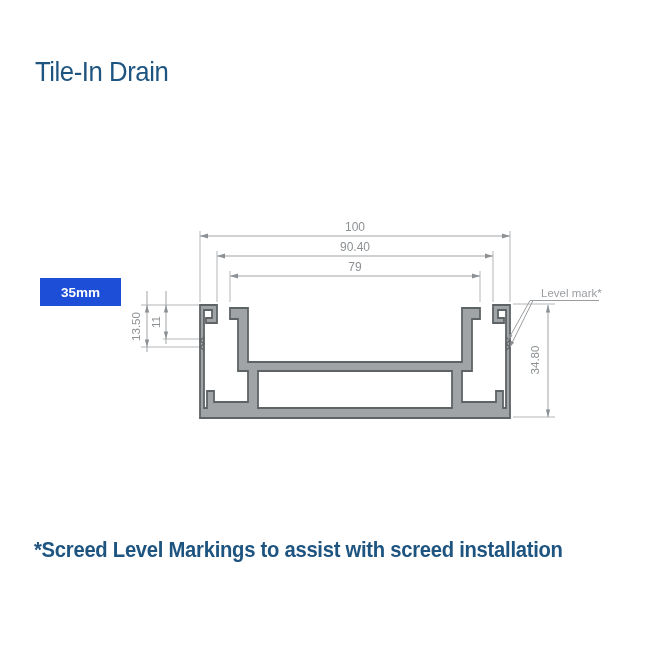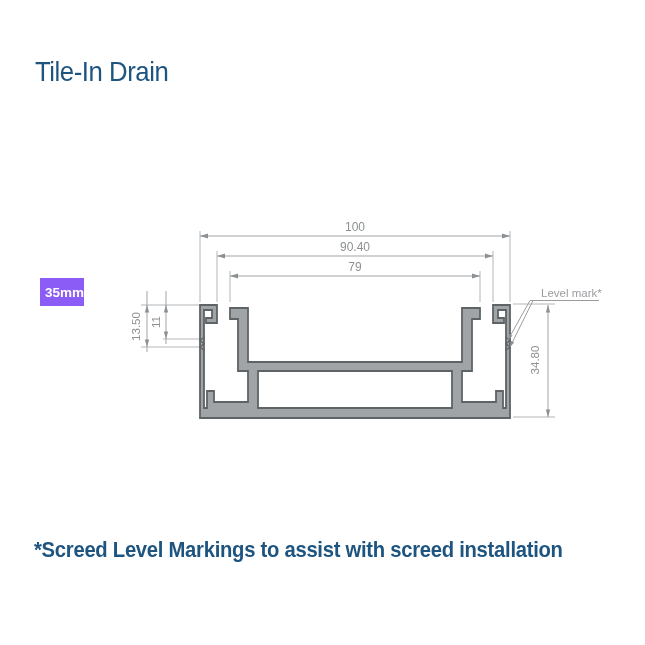--- a/index.html
+++ b/index.html
@@ -7,22 +7,22 @@
     position:relative;width:645px;height:645px;background:#ffffff;
     font-family:"Liberation Sans",sans-serif;overflow:hidden;
   }
   .title{
     position:absolute;left:35px;top:56px;
     font-size:28px;font-weight:400;color:#1E5480;
     letter-spacing:-0.5px;transform:scaleX(0.92);transform-origin:left top;
     white-space:nowrap;
   }
   .badge{
-    position:absolute;left:40px;top:278px;width:44px;height:28px;
-    background:#8b5cf6;display:flex;align-items:center;justify-content:flex-end;
+    position:absolute;left:40px;top:278px;width:81px;height:28px;
+    background:#1d4ed8;display:flex;align-items:center;justify-content:center;
   }
   .badge span{color:#FFFFFF;font-size:13.5px;font-weight:700;}
   .footer{
     position:absolute;left:34px;top:537px;
     font-size:22px;font-weight:700;color:#1E5480;
     letter-spacing:-0.3px;transform:scaleX(0.92);transform-origin:left top;
     white-space:nowrap;
   }
   svg.drawing{position:absolute;left:0;top:0;}
   .ext{stroke:#B3B6B8;stroke-width:1;fill:none;}

